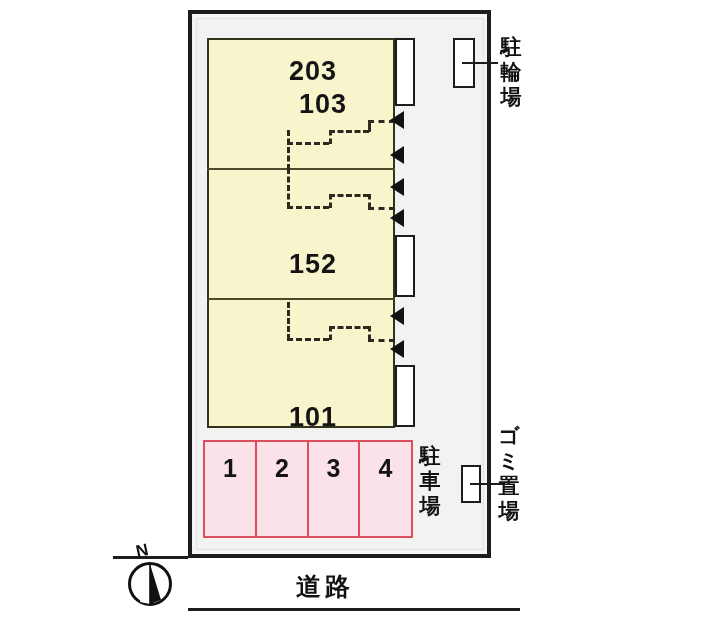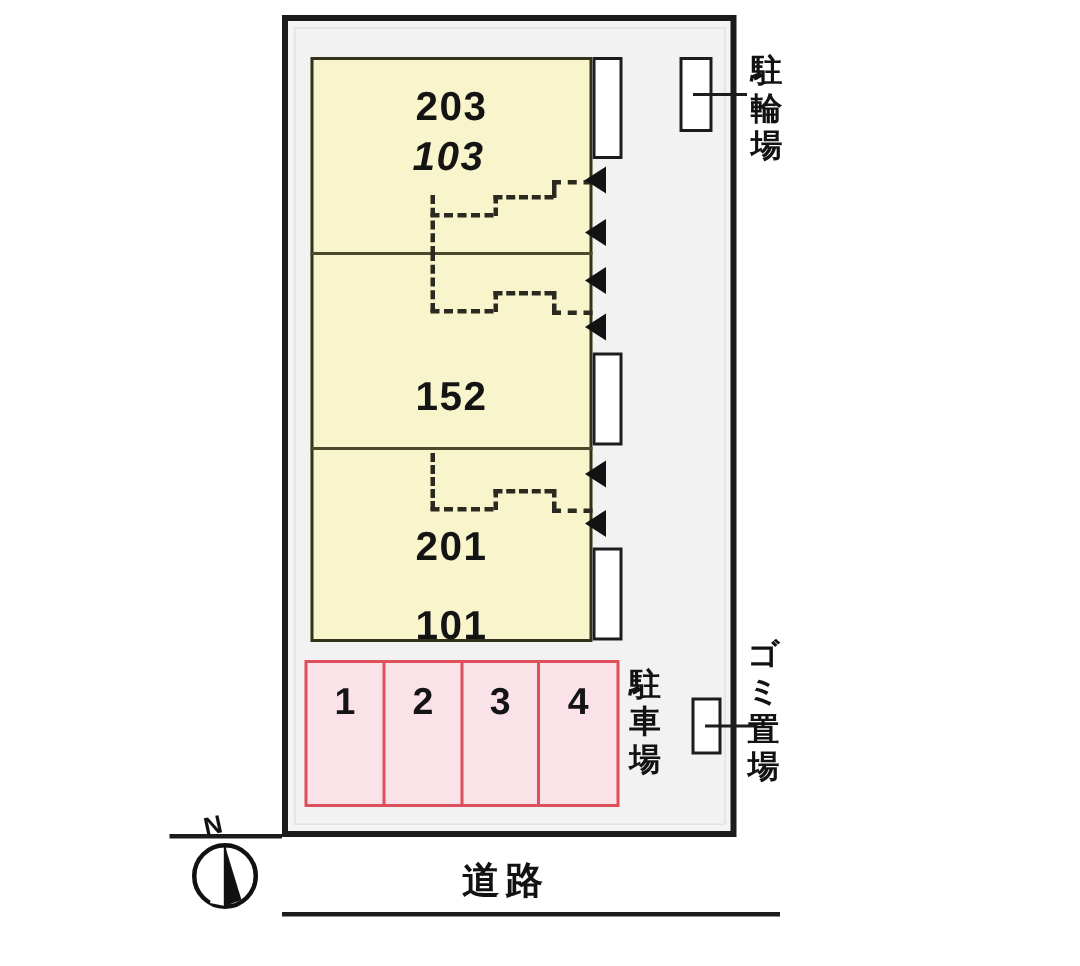--- a/index.html
+++ b/index.html
@@ -71,20 +71,21 @@
   .unit-label {
     position: absolute;
     width: 188px;
     text-align: center;
     font-size: 27px;
     font-weight: bold;
     color: #141414;
     letter-spacing: 1px;
     line-height: 33px;
     font-family: "Liberation Sans", sans-serif;
+    margin-left: 12px;
   }
 
   
   .stair {
     position: absolute;
     background: #ffffff;
     border: 2px solid #1c1c1c;
     box-sizing: border-box;
   }
 
@@ -218,25 +219,24 @@
   <div class="site-frame"></div>
   <div class="site-right-edge"></div>
   <div class="site-inner"></div>
 
   <div class="building"></div>
 
   <div class="unit-div" style="top:168px;"></div>
   <div class="unit-div" style="top:298px;"></div>
 
   <div class="unit-label" style="left:207px; top:55px;">203</div>
-  <div class="unit-label" style="left:205px; top:88px;font-style:italic;">103</div>
+  <div class="unit-label" style="left:217px; top:88px;">103</div>
 
   <div class="unit-label" style="left:207px; top:248px;">152</div>
 
-  <div class="unit-label" style="left:207px; top:348px;">201</div>
   <div class="unit-label" style="left:207px; top:401px;">101</div>
 
   <div class="dash-v" style="left:287px; top:130px; height:40px;"></div>
   <div class="dash-h" style="left:287px; top:142px; width:42px;"></div>
   <div class="dash-v" style="left:329px; top:130px; height:14px;"></div>
   <div class="dash-h" style="left:329px; top:130px; width:40px;"></div>
   <div class="dash-v" style="left:368px; top:120px; height:12px;"></div>
   <div class="dash-h" style="left:368px; top:120px; width:27px;"></div>
 
   <div class="dash-v" style="left:287px; top:168px; height:40px;"></div>
@@ -291,21 +291,21 @@
 
   <div class="marker-box" style="left:461px; top:465px; width:20px; height:38px;"></div>
   <div class="leader" style="left:470px; top:483px; width:35px;"></div>
   <div class="vlabel" style="left:496px; top:424px; width:26px;">ゴ
 ミ
 置
 場</div>
 
   <div class="road-line" style="left:113px; top:556px; width:75px; height:3px;"></div>
   <div class="road-line" style="left:188px; top:608px; width:332px; height:3px;"></div>
-  <div class="road-label" style="left:308px; top:570px;">道路</div>
+  <div class="road-label" style="left:296px; top:570px;">道路</div>
 
   <div class="compass-circle"></div>
   <svg class="compass-needle" viewBox="0 0 44 44">
     <polygon points="22,2 22,42 12,40" fill="#ffffff" stroke="none"></polygon>
     <polygon points="22,2 22,42 33,38" fill="#111111" stroke="none"></polygon>
     <line x1="22" y1="2" x2="22" y2="42" stroke="#111111" stroke-width="1.6"></line>
   </svg>
   <div class="compass-n">N</div>
 
 </div>

